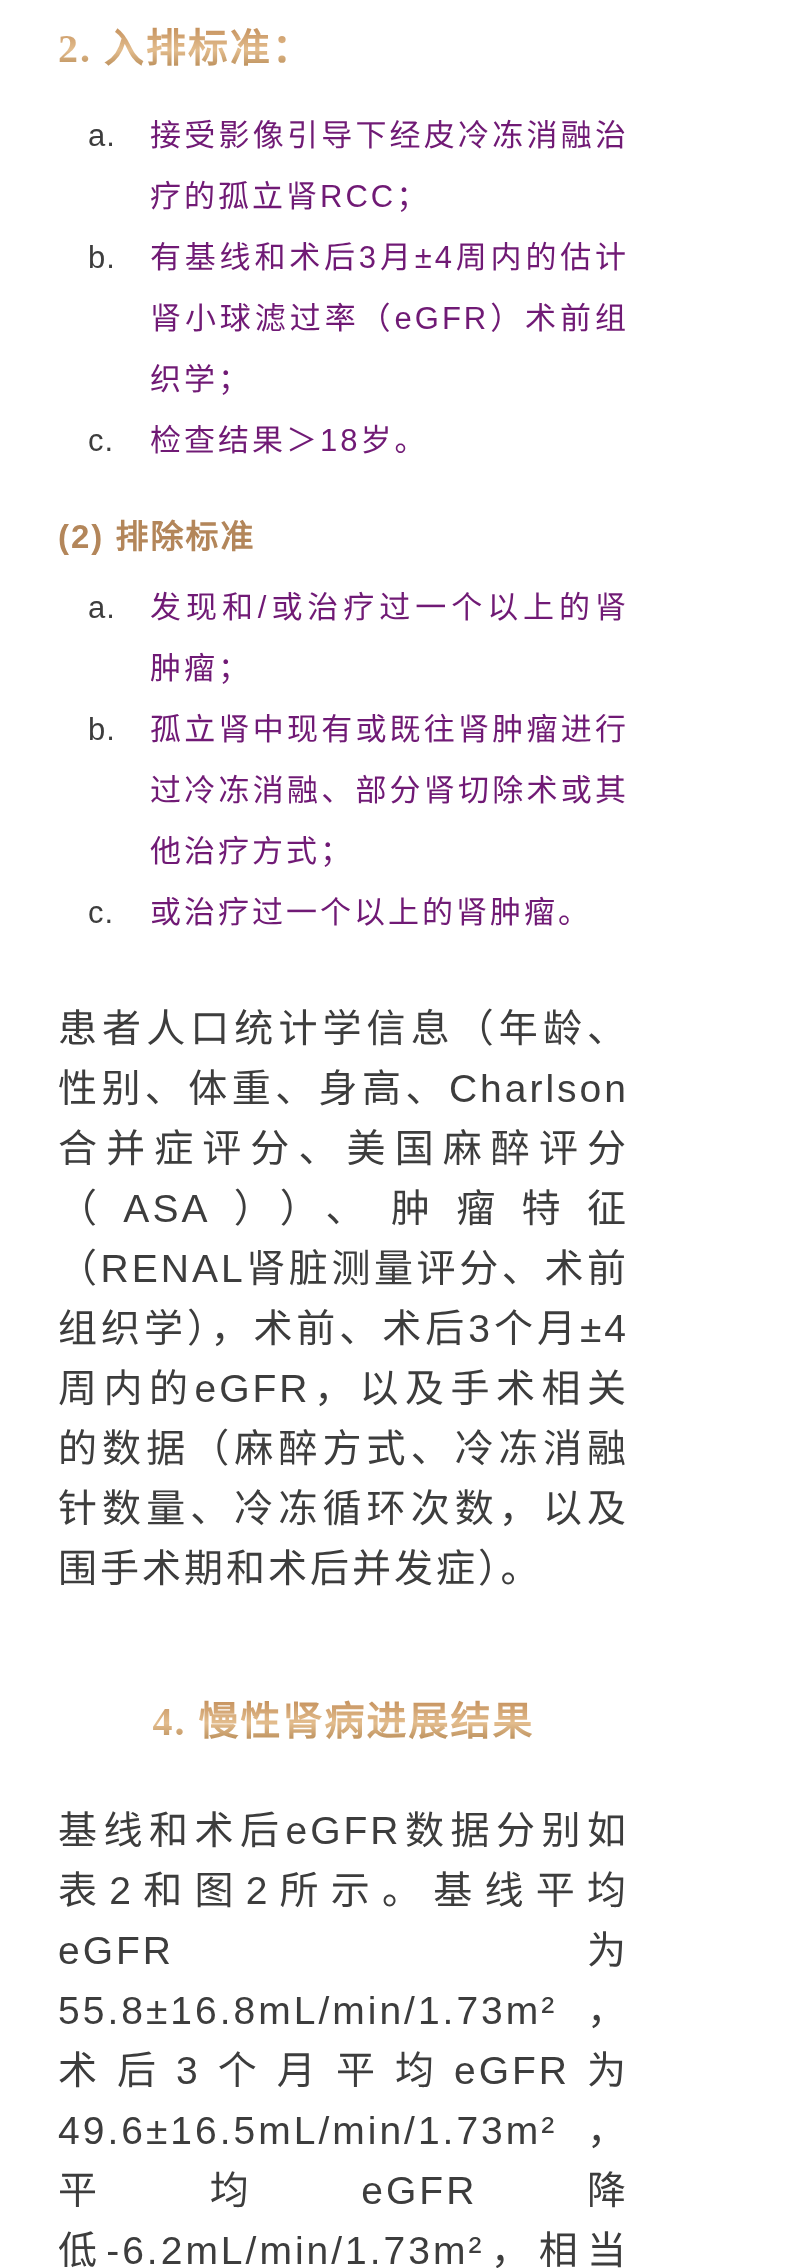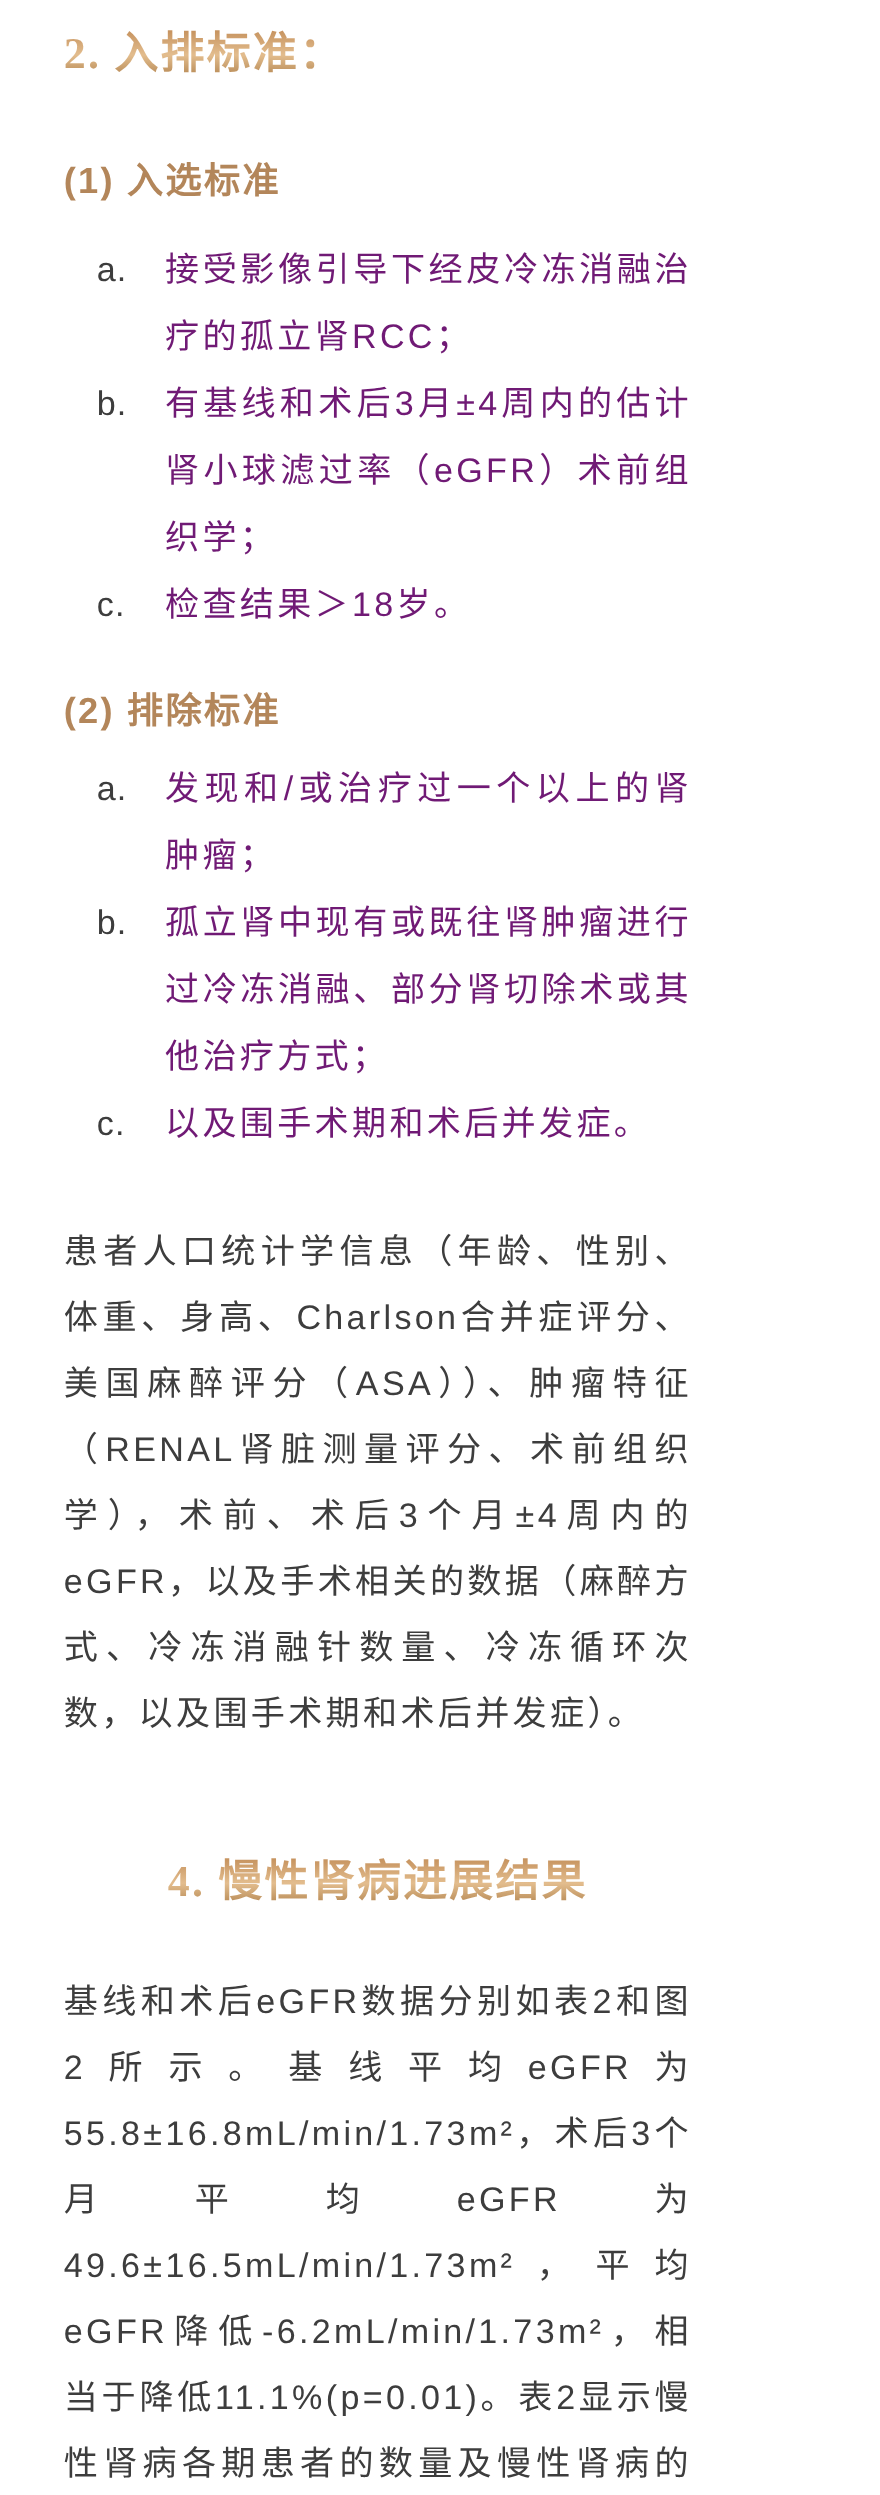--- a/index.html
+++ b/index.html
@@ -43,21 +43,21 @@
   .h-sub {
     font-weight: bold;
     font-size: 33px;
     line-height: 40px;
     letter-spacing: 2px;
     color: #b3865a;
   }
 
   
   .para {
-    font-size: 31px;
+    font-size: 39px;
     line-height: 60px;
     letter-spacing: 3px;
     text-align: justify;
     color: #3d3d3d;
   }
 
   
   .abc-list { margin: 0; padding: 0; }
   .abc-item {
     display: flex;
@@ -92,21 +92,20 @@
   #sec4-paragraph { margin-top: 53px; }
 </style>
 </head>
 <body>
 
 <div class="page">
   <div class="content">
 
     <div id="sec2-heading" class="h-major">2. 入排标准：</div>
 
-    <div id="sub1-heading" class="h-sub">(1) 入选标准</div>
 
     <div id="list-inclusion" class="abc-list">
       <div class="abc-item">
         <span class="abc-marker">a.</span>
         <span class="abc-text">接受影像引导下经皮冷冻消融治疗的孤立肾RCC；</span>
       </div>
       <div class="abc-item">
         <span class="abc-marker">b.</span>
         <span class="abc-text">有基线和术后3月±4周内的估计肾小球滤过率（eGFR）术前组织学；</span>
       </div>
@@ -122,21 +121,21 @@
       <div class="abc-item">
         <span class="abc-marker">a.</span>
         <span class="abc-text">发现和/或治疗过一个以上的肾肿瘤；</span>
       </div>
       <div class="abc-item">
         <span class="abc-marker">b.</span>
         <span class="abc-text">孤立肾中现有或既往肾肿瘤进行过冷冻消融、部分肾切除术或其他治疗方式；</span>
       </div>
       <div class="abc-item">
         <span class="abc-marker">c.</span>
-        <span class="abc-text">以及围手术期和术后并发症。</span>
+        <span class="abc-text">或治疗过一个以上的肾肿瘤。</span>
       </div>
     </div>
 
 
     <div id="sec3-paragraph" class="para">患者人口统计学信息（年龄、性别、体重、身高、Charlson合并症评分、美国麻醉评分（ASA））、肿瘤特征（RENAL肾脏测量评分、术前组织学），术前、术后3个月±4周内的eGFR，以及手术相关的数据（麻醉方式、冷冻消融针数量、冷冻循环次数，以及围手术期和术后并发症）。</div>
 
     <div id="sec4-heading" class="h-major">4. 慢性肾病进展结果</div>
 
     <div id="sec4-paragraph" class="para">基线和术后eGFR数据分别如表2和图2所示。基线平均eGFR为55.8±16.8mL/min/1.73m²，术后3个月平均eGFR为49.6±16.5mL/min/1.73m²，平均eGFR降低-6.2mL/min/1.73m²，相当于降低11.1%(p=0.01)。表2显示慢性肾病各期患者的数量及慢性肾病的总体进展情况，其中1例从IIIb期进展到IV期，但没有患者进展到V期（冷冻循环次数）。</div>
 

